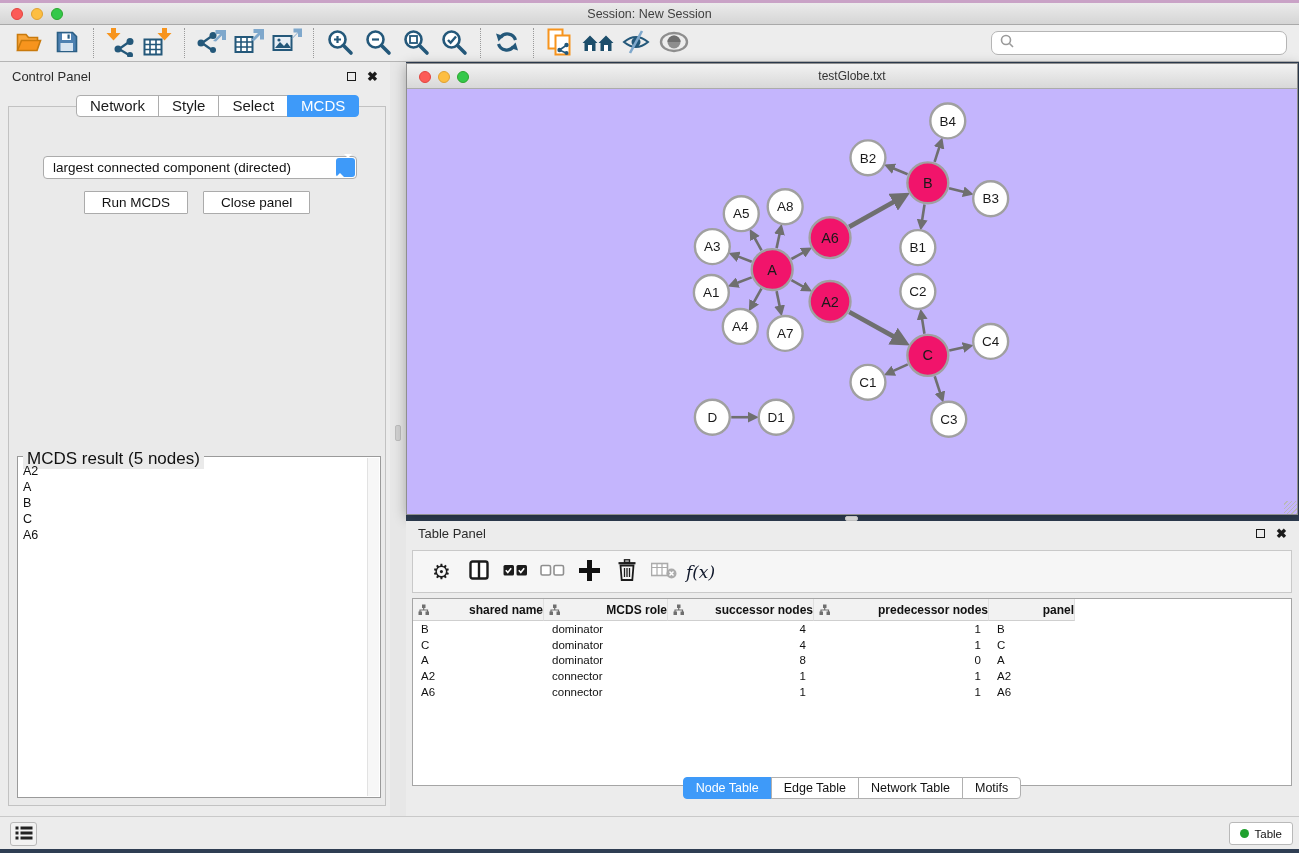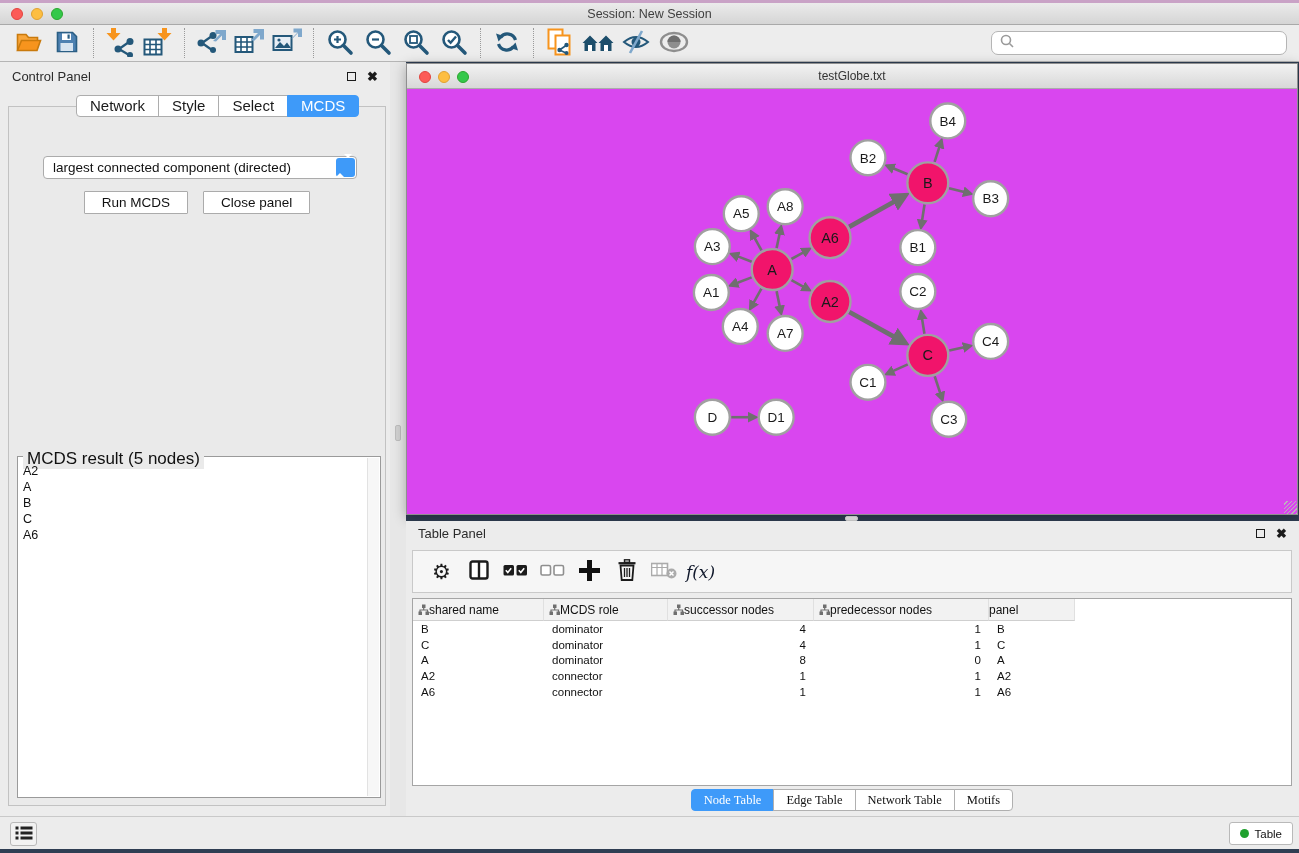--- a/index.html
+++ b/index.html
@@ -79,21 +79,21 @@
   .v-grip { position:absolute; left:5px; top:363px; width:6px; height:16px;
     background:#d0d0d0; border:1px solid #bdbdbd; border-radius:2px; }
 
   
   .net-window { position:absolute; left:406px; top:63px; width:892px; height:452px;
     background:#fff; border:1px solid #8f8f8f; box-shadow:0 3px 12px rgba(0,0,0,.3); }
   .net-titlebar { height:25px; background:linear-gradient(#f2f2f2,#d8d8d8);
     border-bottom:1px solid #ababab; position:relative; }
   .net-title { text-align:center; line-height:25px; font-size:12px; color:#333; }
   .net-tl { position:absolute; left:12px; top:7px; display:flex; gap:7px; }
-  .net-canvas { position:absolute; left:0; top:25px; right:0; bottom:0; background:#d946ef; }
+  .net-canvas { position:absolute; left:0; top:25px; right:0; bottom:0; background:#c4b5fd; }
   svg.graph { width:100%; height:100%; display:block; }
   .graph text { font-family:"Liberation Sans",sans-serif; }
   .resize-grip { position:absolute; right:0; bottom:0; width:13px; height:13px;
     background:repeating-linear-gradient(135deg, transparent 0 2px, #b9b9b9 2px 3px); }
   .h-grip { position:absolute; left:845px; top:516px; width:13px; height:5px;
     background:#d2d2d2; border:1px solid #c0c0c0; border-radius:2px; }
 
   
   .table-panel { position:absolute; left:406px; top:521px; width:893px; height:295px; background:#ececec; }
   .tp-header { height:24px; display:flex; align-items:center; padding:0 12px; font-size:13px; color:#2b2b2b; }
@@ -102,28 +102,28 @@
   .tp-btn { width:37px; height:34px; display:flex; align-items:center; justify-content:center;
     background:transparent; border:0; cursor:pointer; }
   .gear-char { font-size:21px; color:#1c1c1c; line-height:1; }
   .fx { font-family:"DejaVu Serif", serif; font-style:italic; font-size:17px; color:#0f172a; }
 
   .tp-table { position:absolute; left:6px; right:7px; top:77px; height:188px; background:#fff;
     border:1px solid #a5a5a5; overflow:hidden; }
   .thead { display:flex; height:22px; }
   .th { background:#f2f2f2; border-right:1px solid #e0e0e0; border-bottom:1px solid #cfcfcf;
     display:flex; align-items:center; font-size:12px; color:#111; cursor:pointer; }
-  .th .th-label { flex:1; text-align:left; }
+  .th .th-label { flex:1; text-align:right;font-weight:bold; }
   .th .tree { margin-left:5px; flex:0 0 auto; }
   .th-rest { flex:1; background:#fff; }
   .tr { display:flex; height:15.8px; align-items:center; font-size:11.5px; color:#111; cursor:default; }
   .td { padding:0 8px; white-space:nowrap; overflow:hidden; }
   .td.num { text-align:right; }
 
-  .tp-tabs { position:absolute; bottom:5px; left:0; width:100%; display:flex; justify-content:center;font-family:Liberation Serif, serif; }
+  .tp-tabs { position:absolute; bottom:17px; left:0; width:100%; display:flex; justify-content:center; }
   .tp-tab { height:22px; line-height:20px; padding:0 12px; background:#fff; border:1px solid #b0b0b0;
     margin-left:-1px; font-size:12.5px; color:#111; cursor:pointer; }
   .tp-tab:first-child { border-radius:4px 0 0 4px; }
   .tp-tab:last-child { border-radius:0 4px 4px 0; }
   .tp-tab.selected { background:#3E9AF9; border-color:#3E9AF9; color:#fff; }
 
   
   .status-bar { position:absolute; left:0; top:816px; width:100%; height:33px;
     background:#ececec; border-top:1px solid #c9c9c9; }
   .list-btn { position:absolute; left:10px; top:5px; width:27px; height:24px; background:#f2f2f2;

